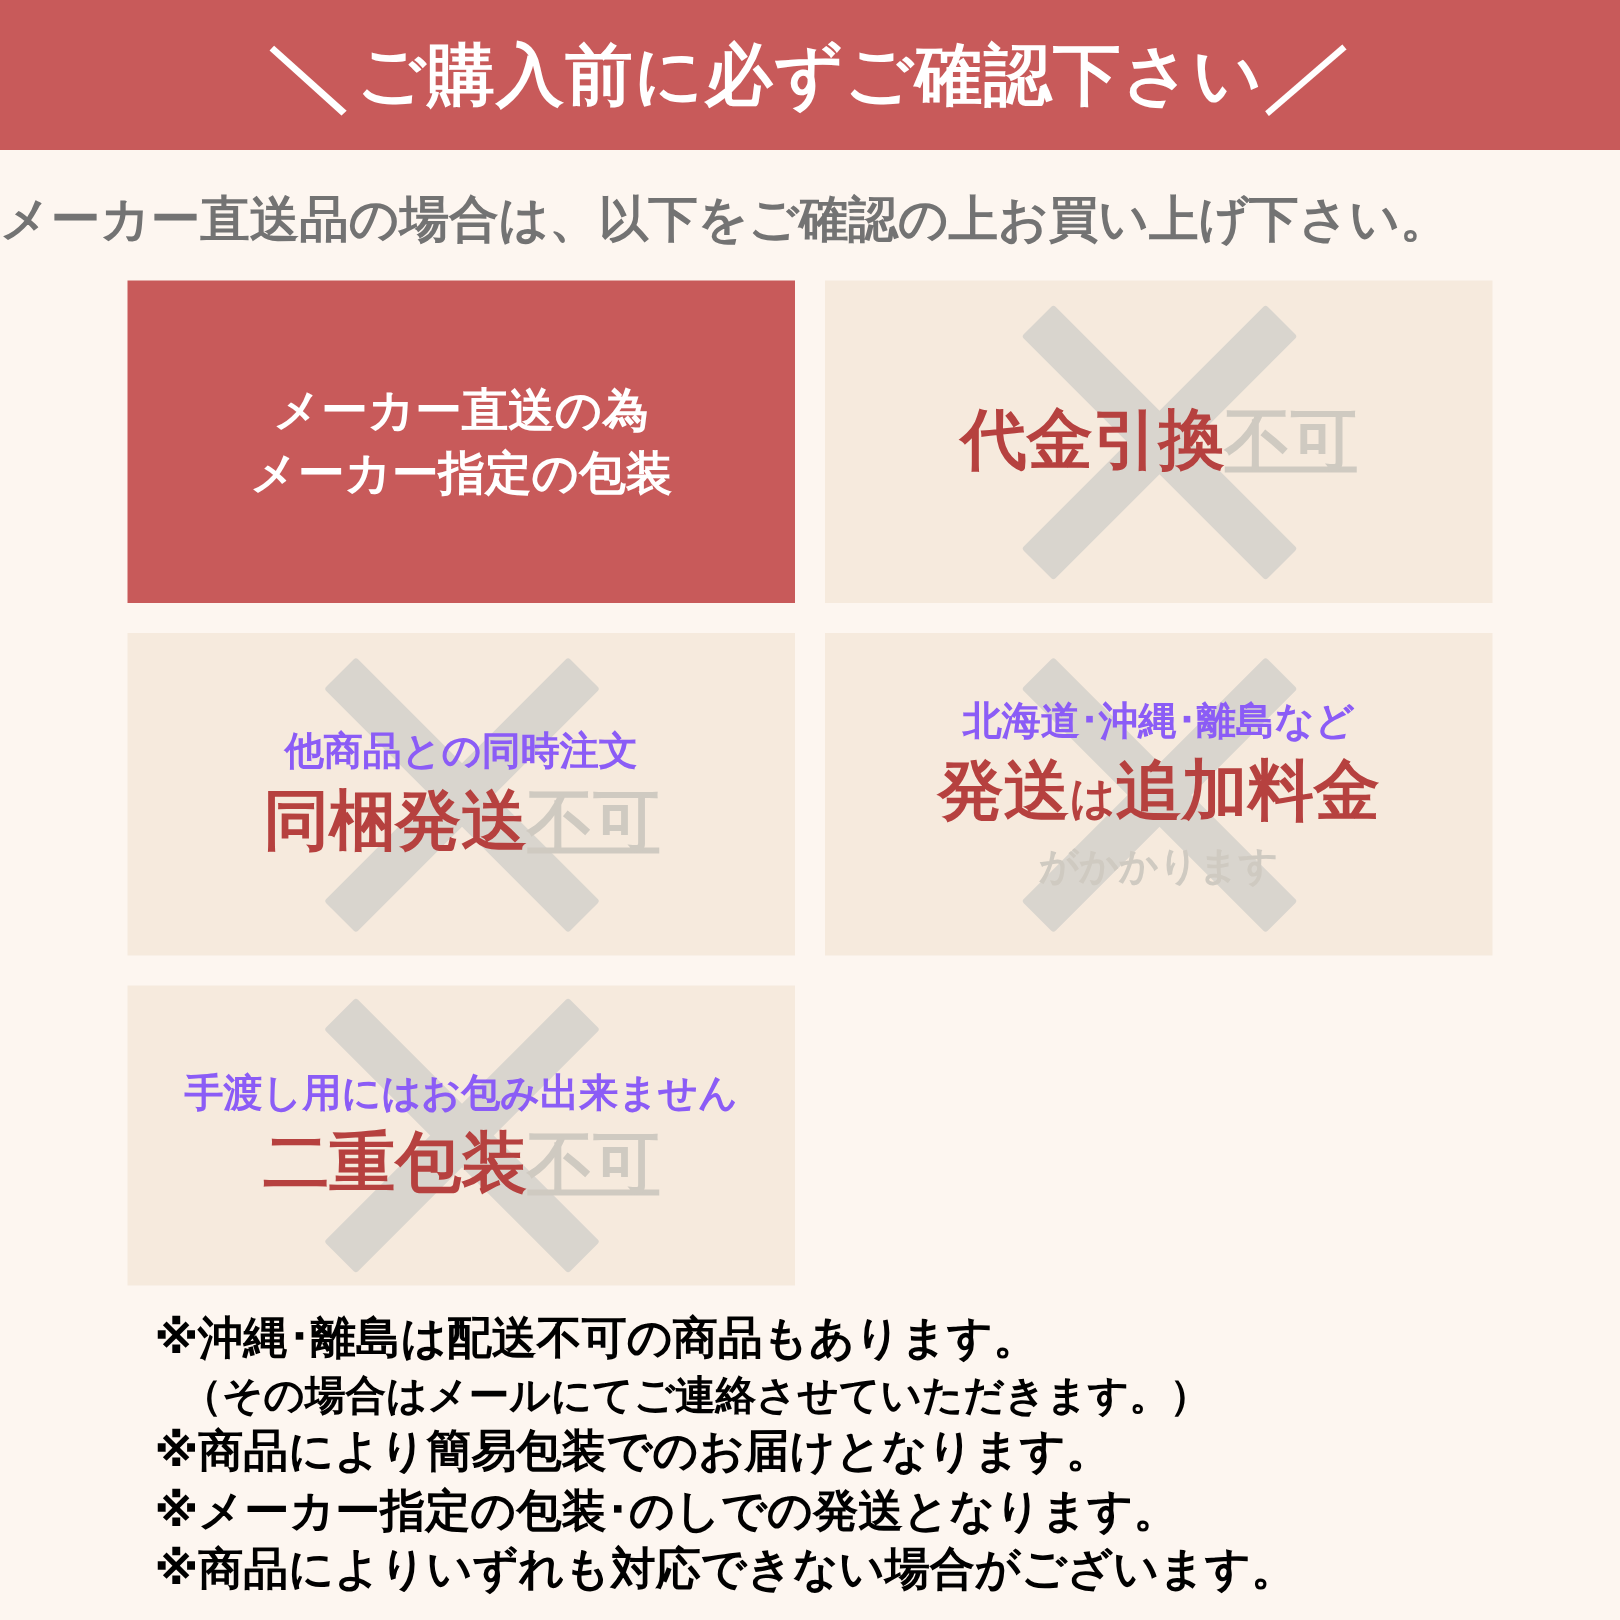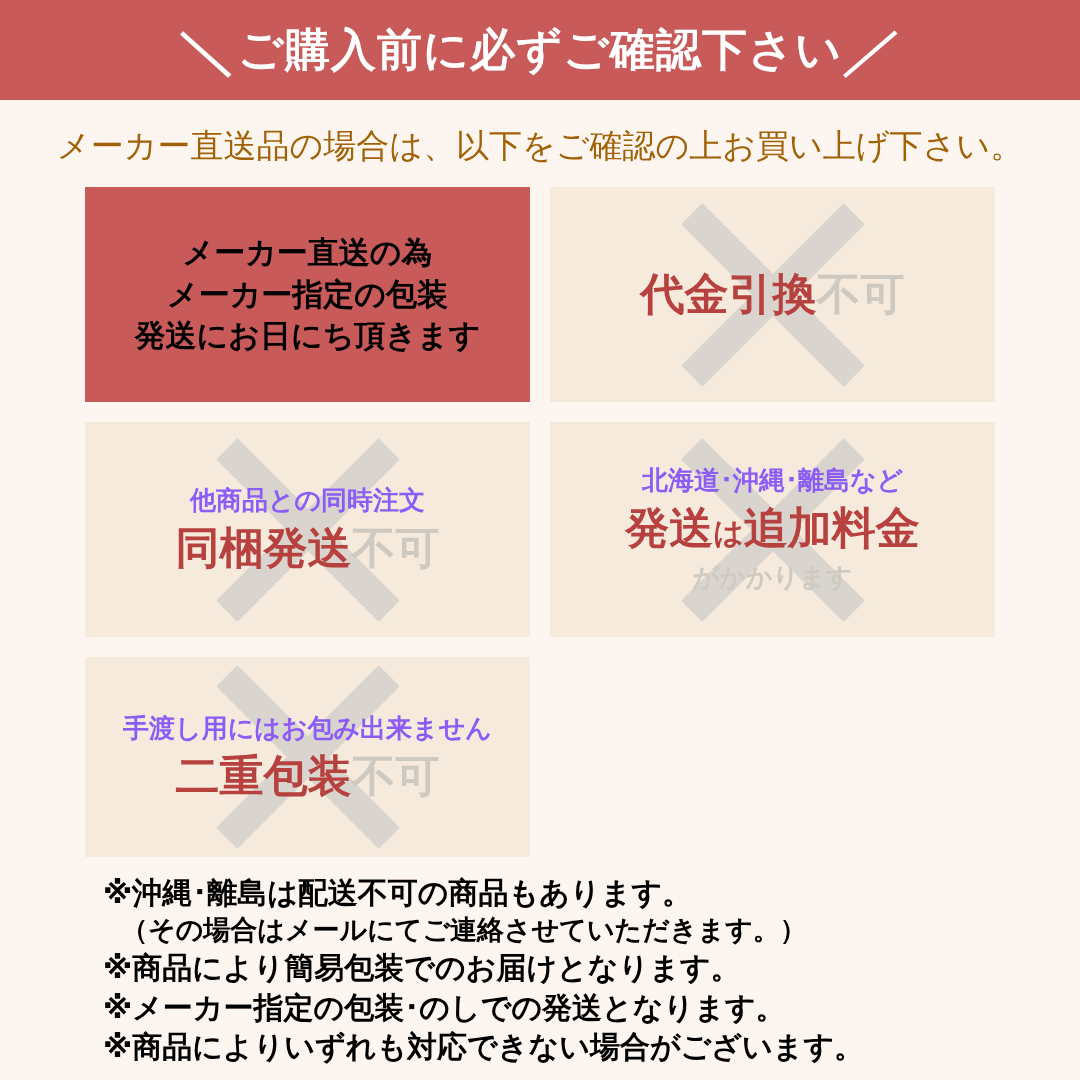--- a/index.html
+++ b/index.html
@@ -45,24 +45,23 @@
     color: #ffffff;
     font-size: 52px;
     font-weight: bold;
     line-height: 1;
   }
   .slash.left { transform: skewX(14deg); }
   .slash.right { transform: skewX(-14deg); }
 
   
   .lead {
-    text-align: center;
-    color: #a16207;
+    color: #737373;
     font-size: 33px;
-    font-weight: normal;
+    font-weight: bold;
     padding: 24px 0 18px 0;
     letter-spacing: 0px;
     white-space: nowrap;
   }
 
   
   .grid {
     width: 910px;
     margin: 0 auto;
     display: grid;
@@ -104,21 +103,21 @@
   }
   .xmark span.a { transform: translate(-50%, -50%) rotate(45deg); }
   .xmark span.b { transform: translate(-50%, -50%) rotate(-45deg); }
 
   .card .txt {
     position: relative;
     z-index: 2;
     line-height: 1.35;
   }
   .card.filled .txt {
-    color: #000000;
+    color: #ffffff;
     font-size: 31px;
     font-weight: bold;
   }
   .sub {
     position: relative;
     z-index: 2;
     color: #8b5cf6;
     font-size: 26px;
     font-weight: bold;
     line-height: 1.3;
@@ -128,20 +127,21 @@
     position: relative;
     z-index: 2;
     font-size: 44px;
     font-weight: bold;
     color: #b6413f;
     line-height: 1.2;
     white-space: nowrap;
   }
   .main-line .muted {
     color: #cfcac1;
+    text-decoration: underline;
   }
   .main-line .small {
     font-size: 30px;
     color: #b6413f;
   }
   .tail {
     position: relative;
     z-index: 2;
     font-size: 26px;
     font-weight: bold;
@@ -183,21 +183,20 @@
   </div>
 
   <div class="lead">メーカー直送品の場合は、以下をご確認の上お買い上げ下さい。</div>
 
   <div class="grid">
 
     <div class="card filled">
       <div class="txt">
         <div>メーカー直送の為</div>
         <div>メーカー指定の包装</div>
-        <div>発送にお日にち頂きます</div>
       </div>
     </div>
 
     <div class="card">
       <div class="xmark">
           <span class="a"></span>
           <span class="b"></span>
         </div>
       <div class="main-line">
         <span>代金引換</span><span class="muted">不可</span>

